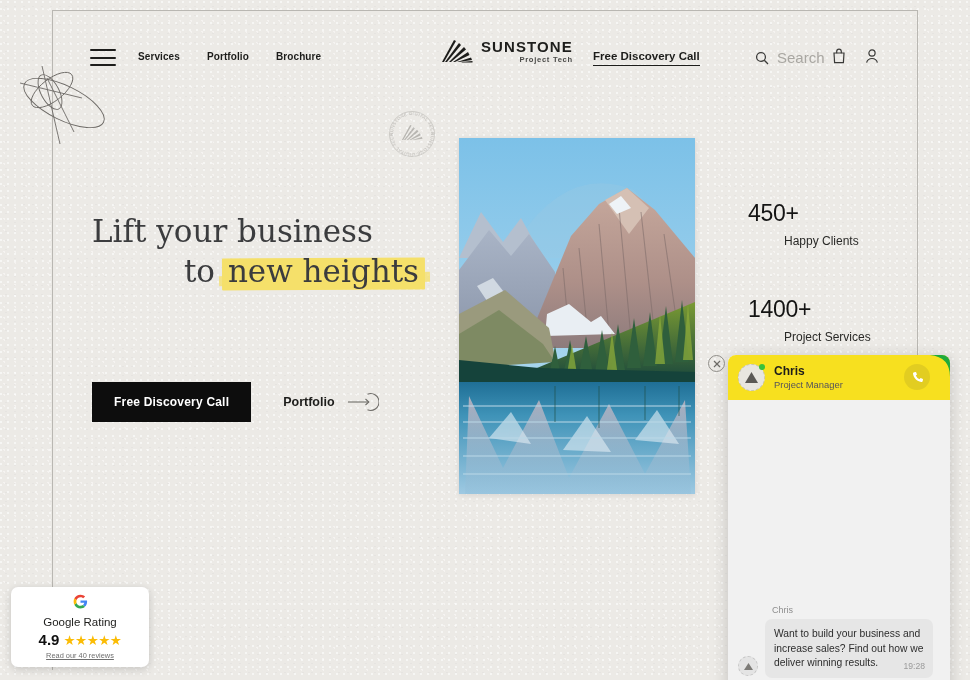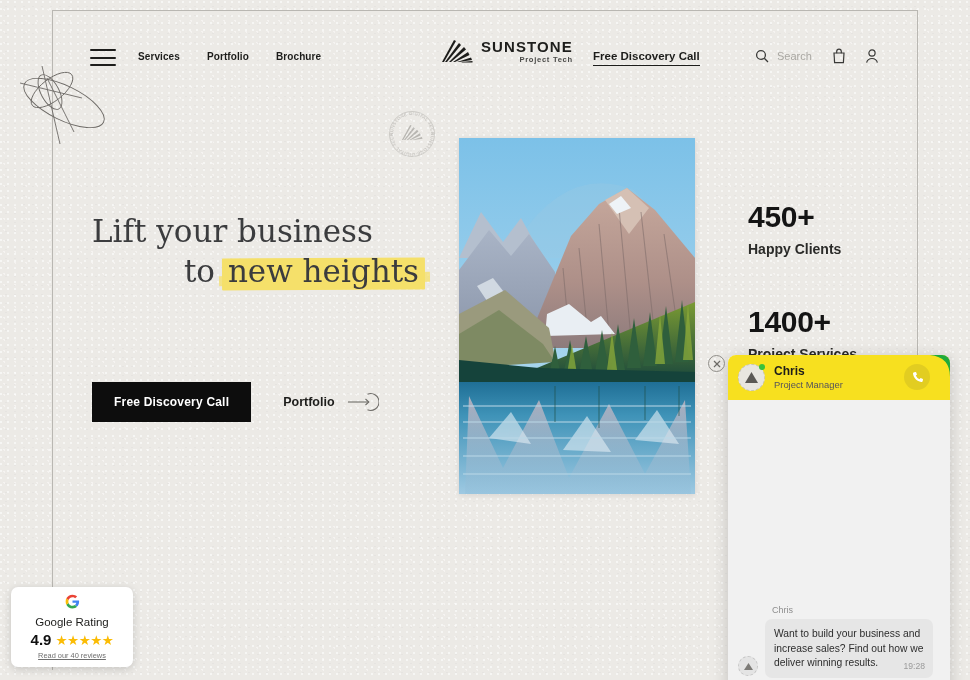--- a/index.html
+++ b/index.html
@@ -88,21 +88,21 @@
     position: absolute; left: 541px; top: 40px;
     font-size: 11.5px; font-weight: 700; color: #1d1d1b;
     border-bottom: 1.4px solid #1d1d1b; padding-bottom: 3px;
     cursor: pointer;
   }
 
   .search-box {
     position: absolute; left: 703px; top: 39px;
     display: flex; align-items: center; gap: 8px; cursor: text;
   }
-  .search-ph { font-size: 11px; color: #a9a7a2; }
+  .search-ph { font-size: 15px; color: #a9a7a2; }
 
   .bag-btn { position: absolute; left: 780px; top: 38px; cursor: pointer; }
   .user-btn { position: absolute; left: 813px; top: 38px; cursor: pointer; }
 
   
   .hero-title {
     position: absolute; left: 92px; top: 212px;
     width: 330px;
     font-family: "DejaVu Serif", serif;
     font-size: 31px; font-weight: 400; color: #3b3c3e;
@@ -157,29 +157,29 @@
     width: 236px; height: 356px;
     overflow: hidden;
     z-index: 3;
     box-shadow: 0 1px 6px rgba(0,0,0,.10);
   }
   .photo svg { display:block; }
 
   
   .stats { position: absolute; left: 748px; top: 200px; z-index: 4; }
   .stat-num {
-    font-size: 30px; font-weight: 700; color: #141414; letter-spacing: -.3px;
-  }
-  .stat-label { font-size: 14px; font-weight: 700; color: #2a2a28; margin-top: 7px; }
+    font-size: 23px; font-weight: 400; color: #141414; letter-spacing: -.3px;
+  }
+  .stat-label { font-size: 12px; font-weight: 400; color: #2a2a28; margin-top: 7px; margin-left: 36px; }
   .stat-2 { margin-top: 48px; }
 
   
   .google-card {
     position: absolute; left: 11px; top: 587px;
-    width: 122px; height: 80px;
+    width: 138px; height: 80px;
     background: #fff;
     border-radius: 7px;
     box-shadow: 0 2px 9px rgba(0,0,0,.17);
     z-index: 6;
     text-align: center;
     padding-top: 7px;
   }
   .g-logo { width: 15px; height: 15px; margin: 0 auto; }
   .g-title { font-size: 11.5px; color: #1d1d1b; margin-top: 3px; font-weight: 400; }
   .g-row { display:flex; align-items:center; justify-content:center; gap: 4px; margin-top: 3px; }

